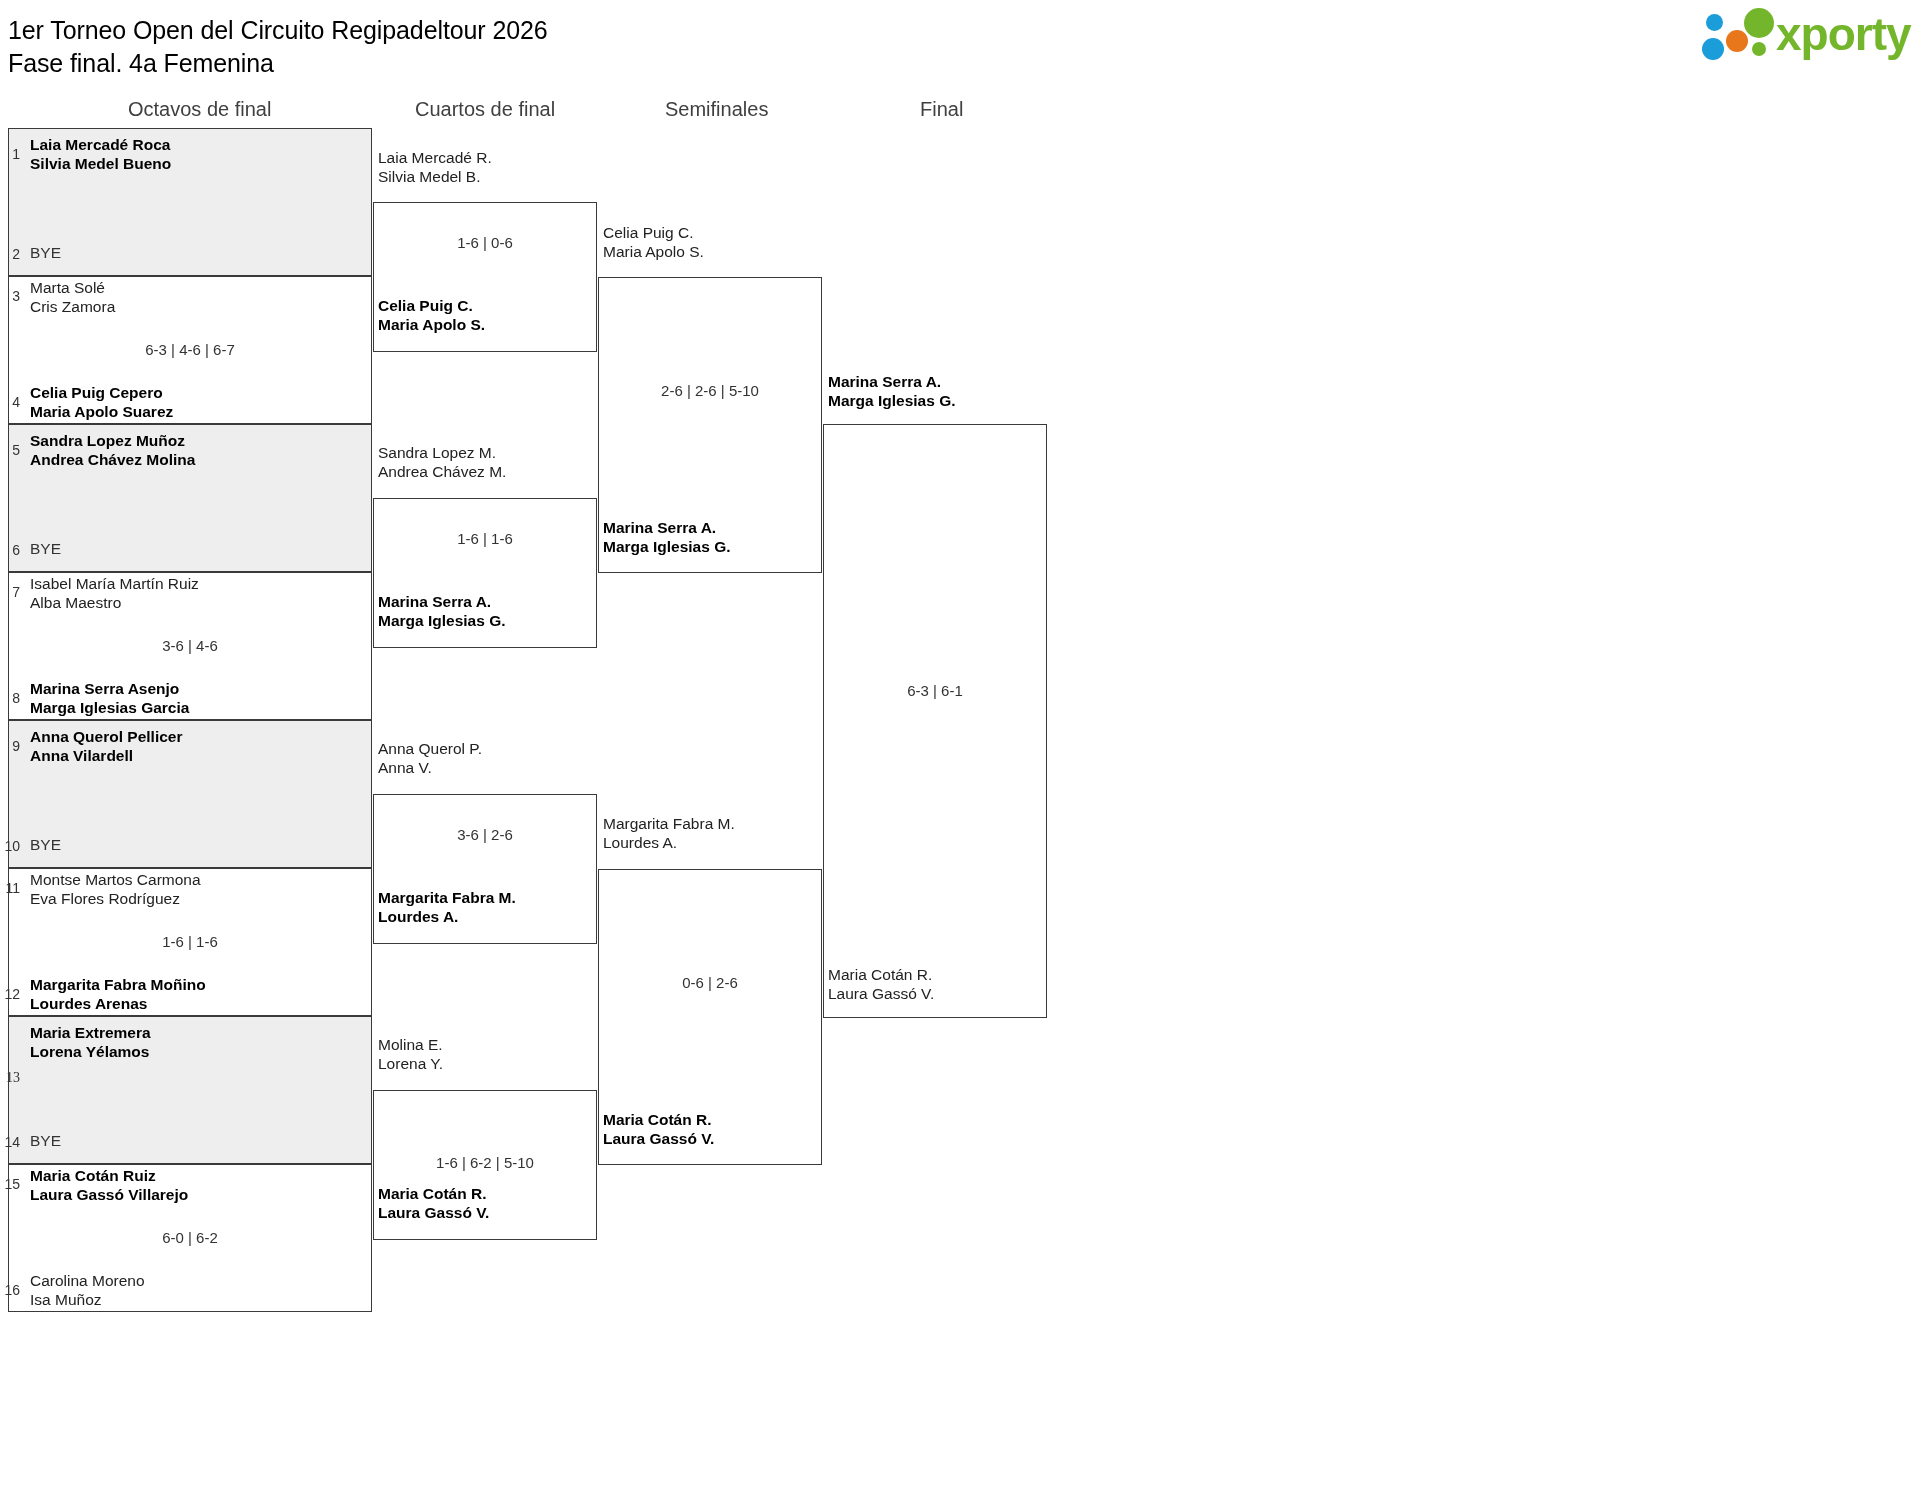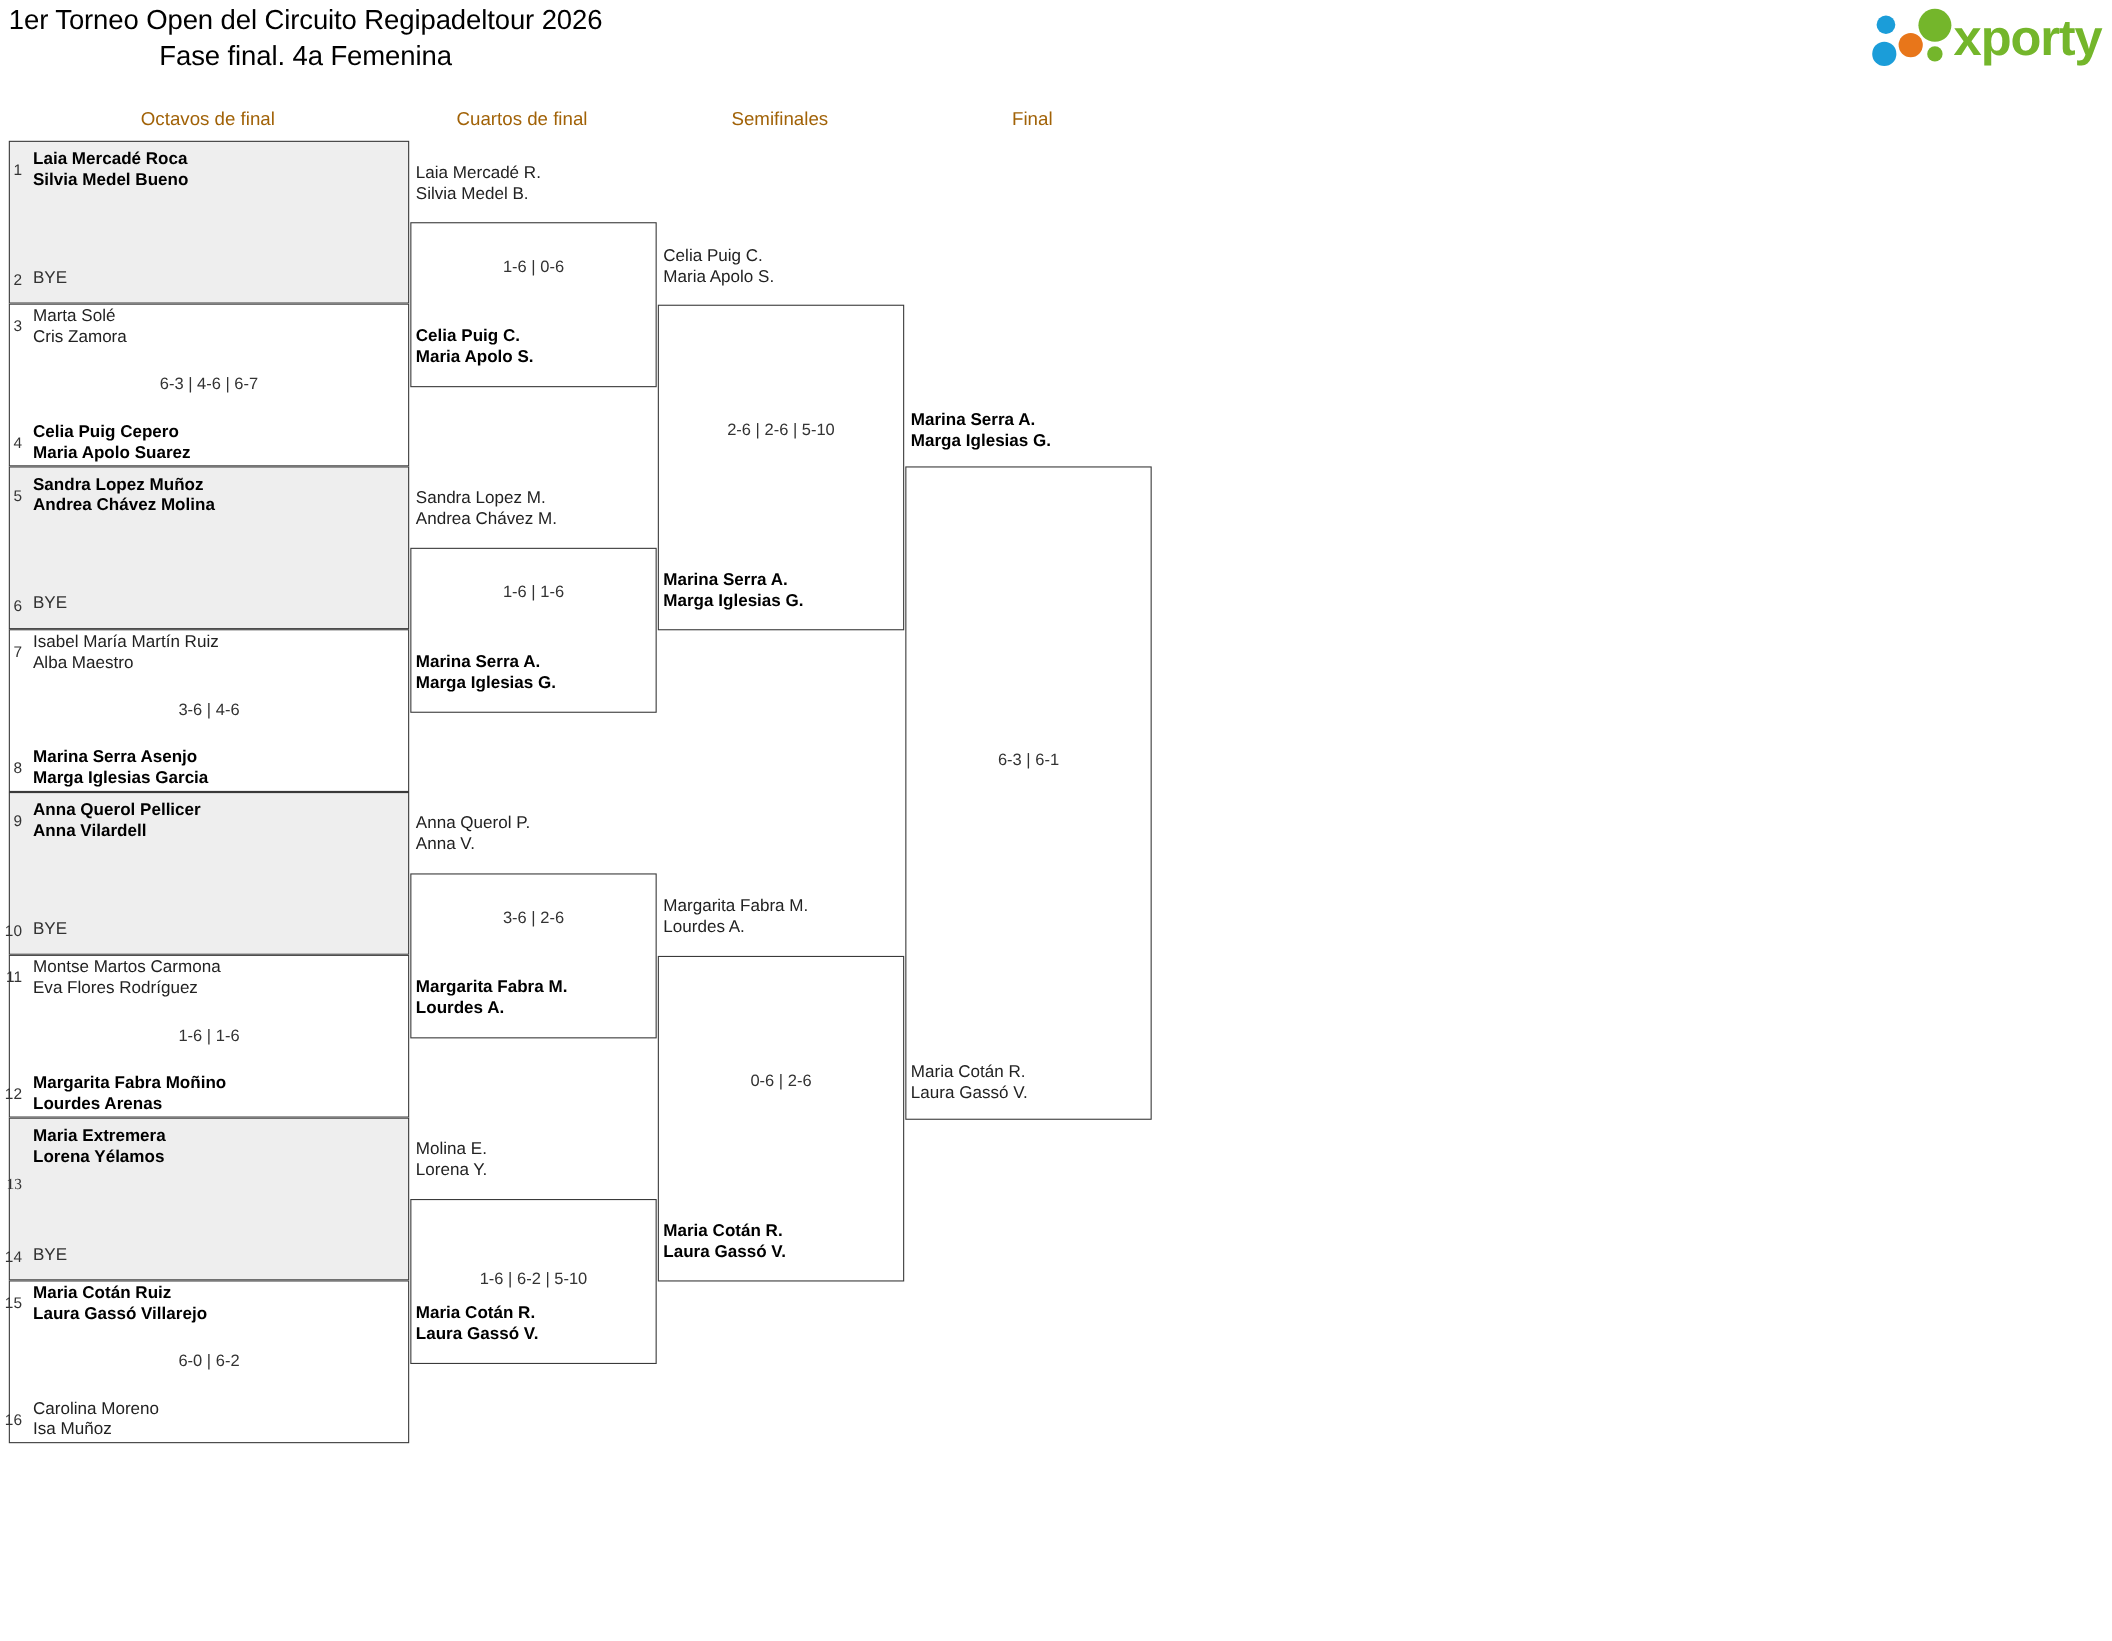--- a/index.html
+++ b/index.html
@@ -7,21 +7,21 @@
     width: 1920px;
     height: 1492px;
     background: #ffffff;
     font-family: "Liberation Sans", sans-serif;
     color: #1a1a1a;
     overflow: hidden;
   }
   #root { position: relative; width: 1920px; height: 1492px; }
 
   
-  .title-block { position: absolute; left: 8px; top: 2px; text-align: center; }
+  .title-block { position: absolute; left: 8px; top: 14px; }
   .title-line {
     font-size: 25px;
     line-height: 33px;
     font-weight: 400;
     color: #000;
     white-space: nowrap;
     letter-spacing: -0.1px;
   }
 
   
@@ -31,23 +31,23 @@
   .logo-word {
     position: absolute; left: 80px; top: 3px;
     font-size: 46px; line-height: 50px;
     font-weight: 700; color: #74b62b;
     letter-spacing: -1px;
   }
 
   
   .round-header {
     position: absolute;
-    font-size: 17px;
+    font-size: 20px;
     line-height: 22px;
-    color: #a16207;
+    color: #404040;
     white-space: nowrap;
   }
 
   
   .cell {
     position: absolute;
     border: 1px solid #3a3a3a;
   }
   .cell.shade { background: #eeeeee; }
   .cell.plain { background: #ffffff; }

